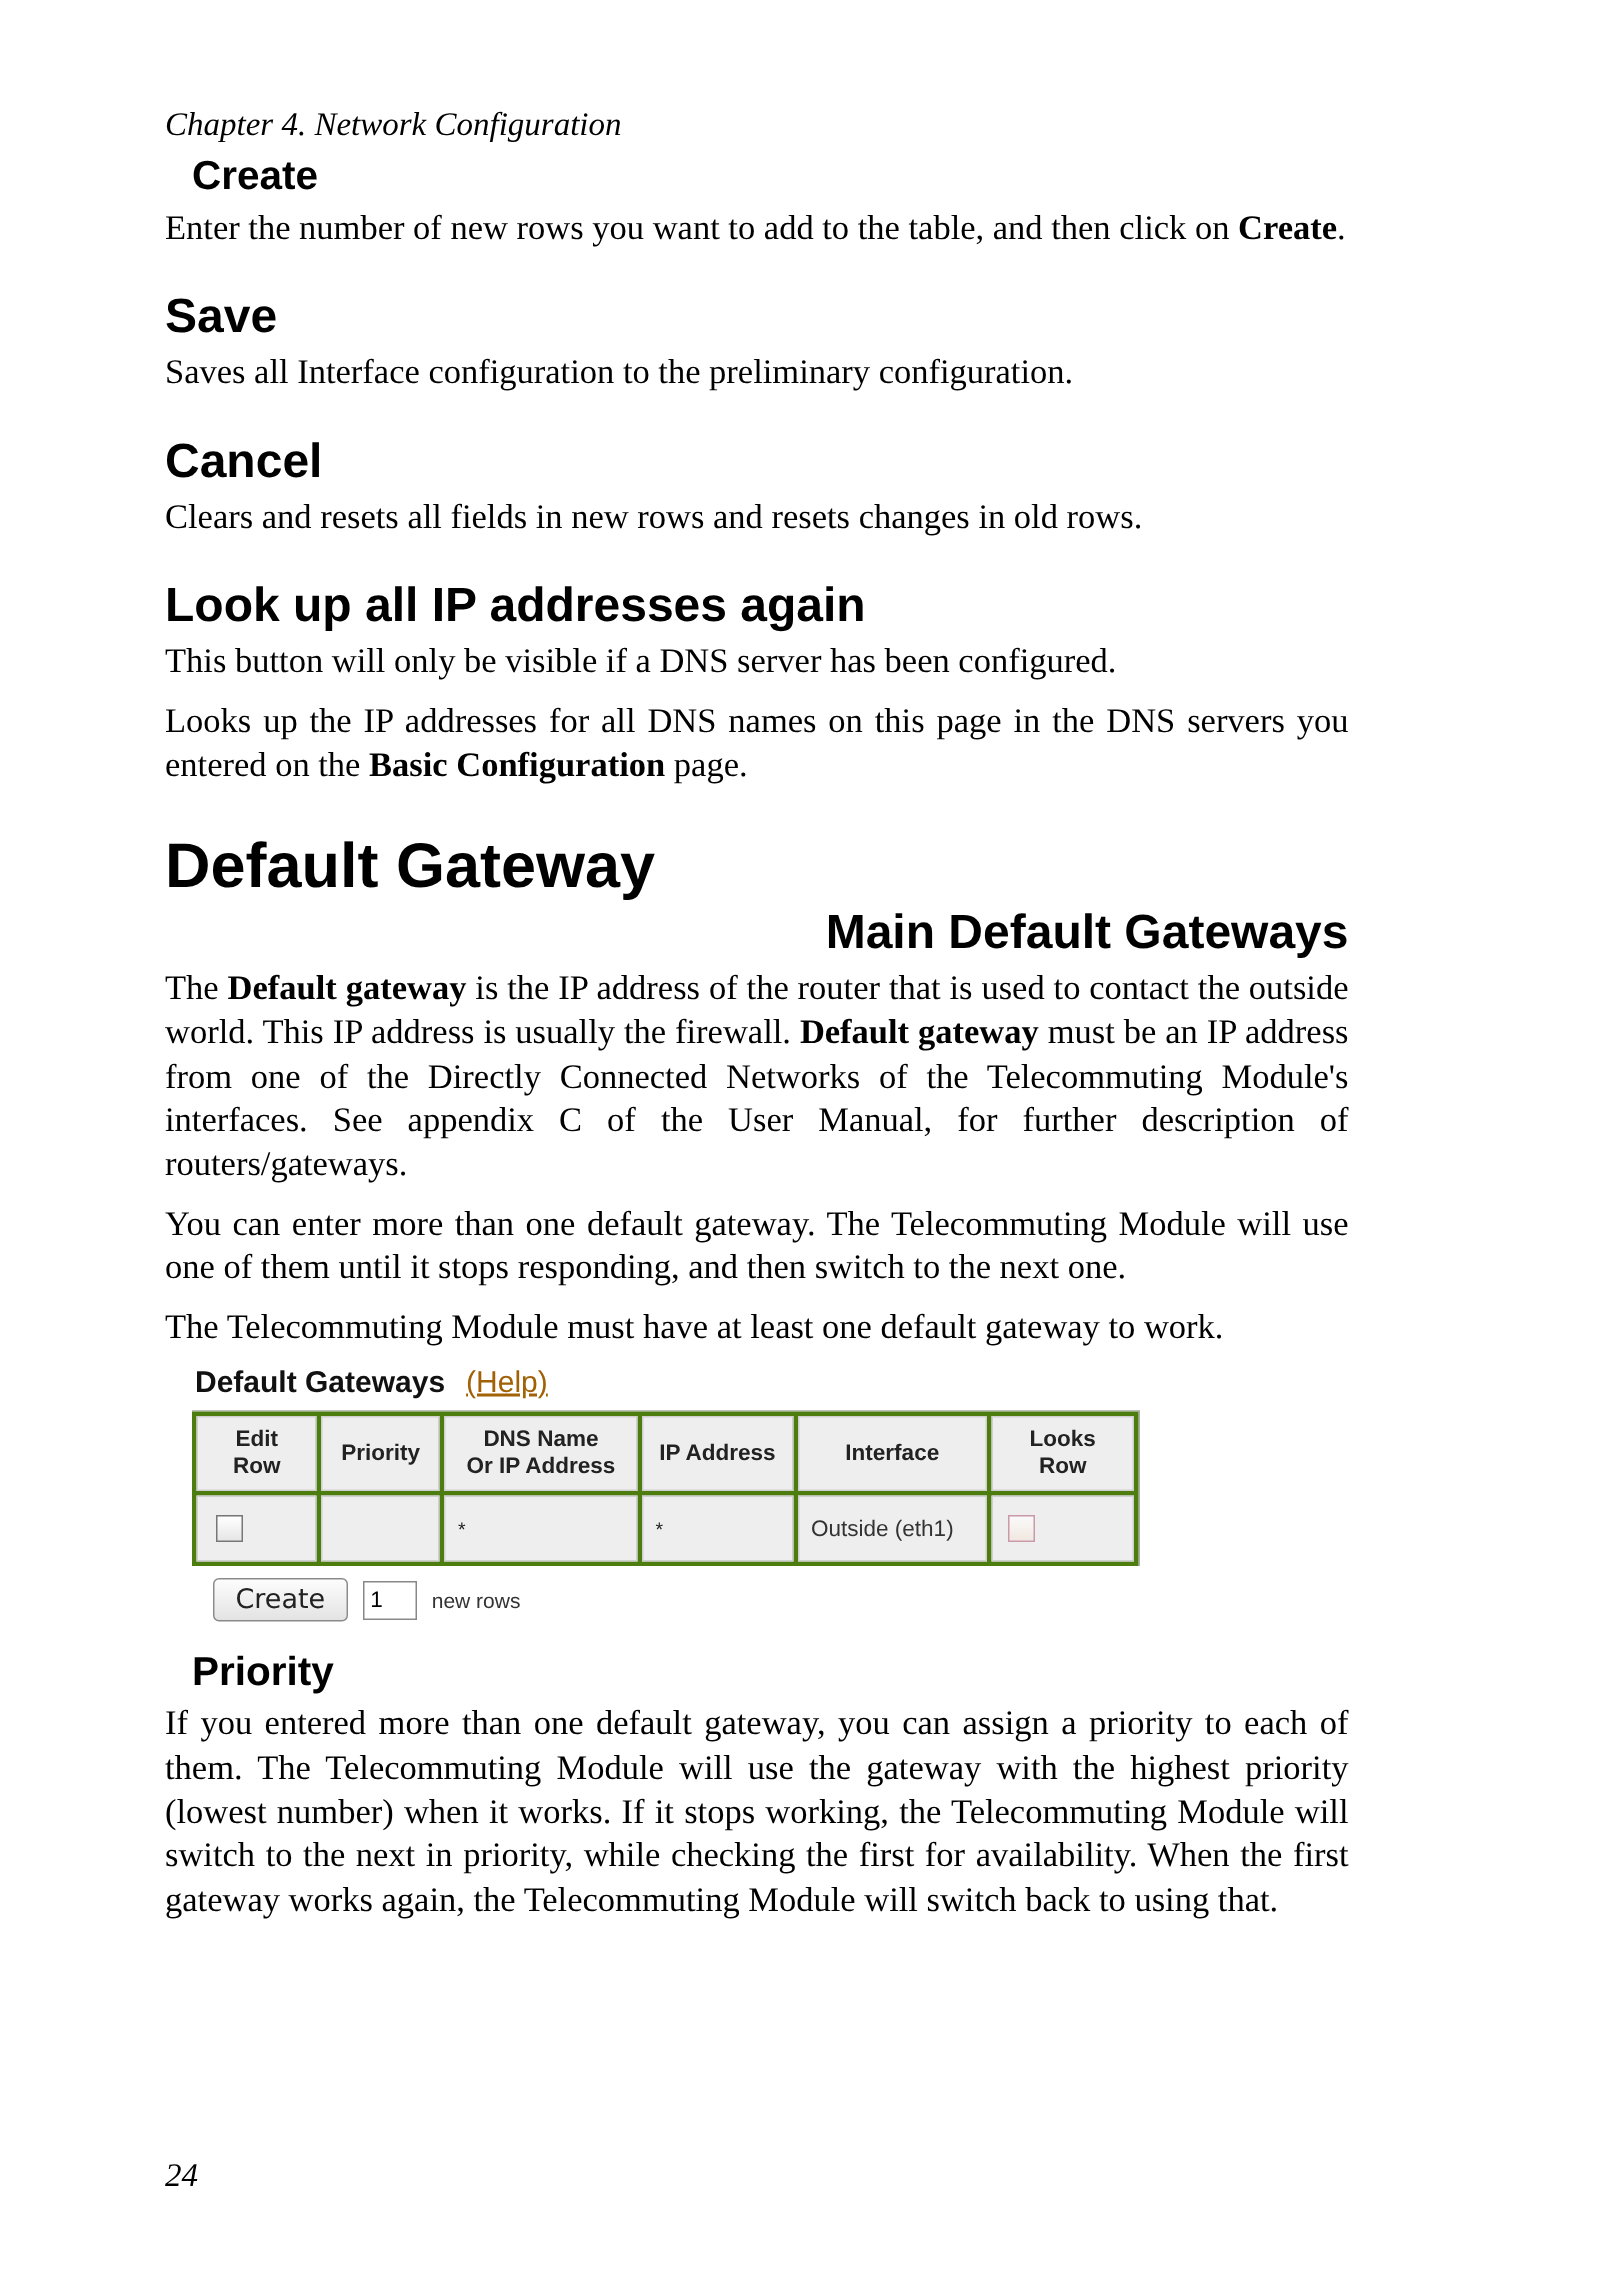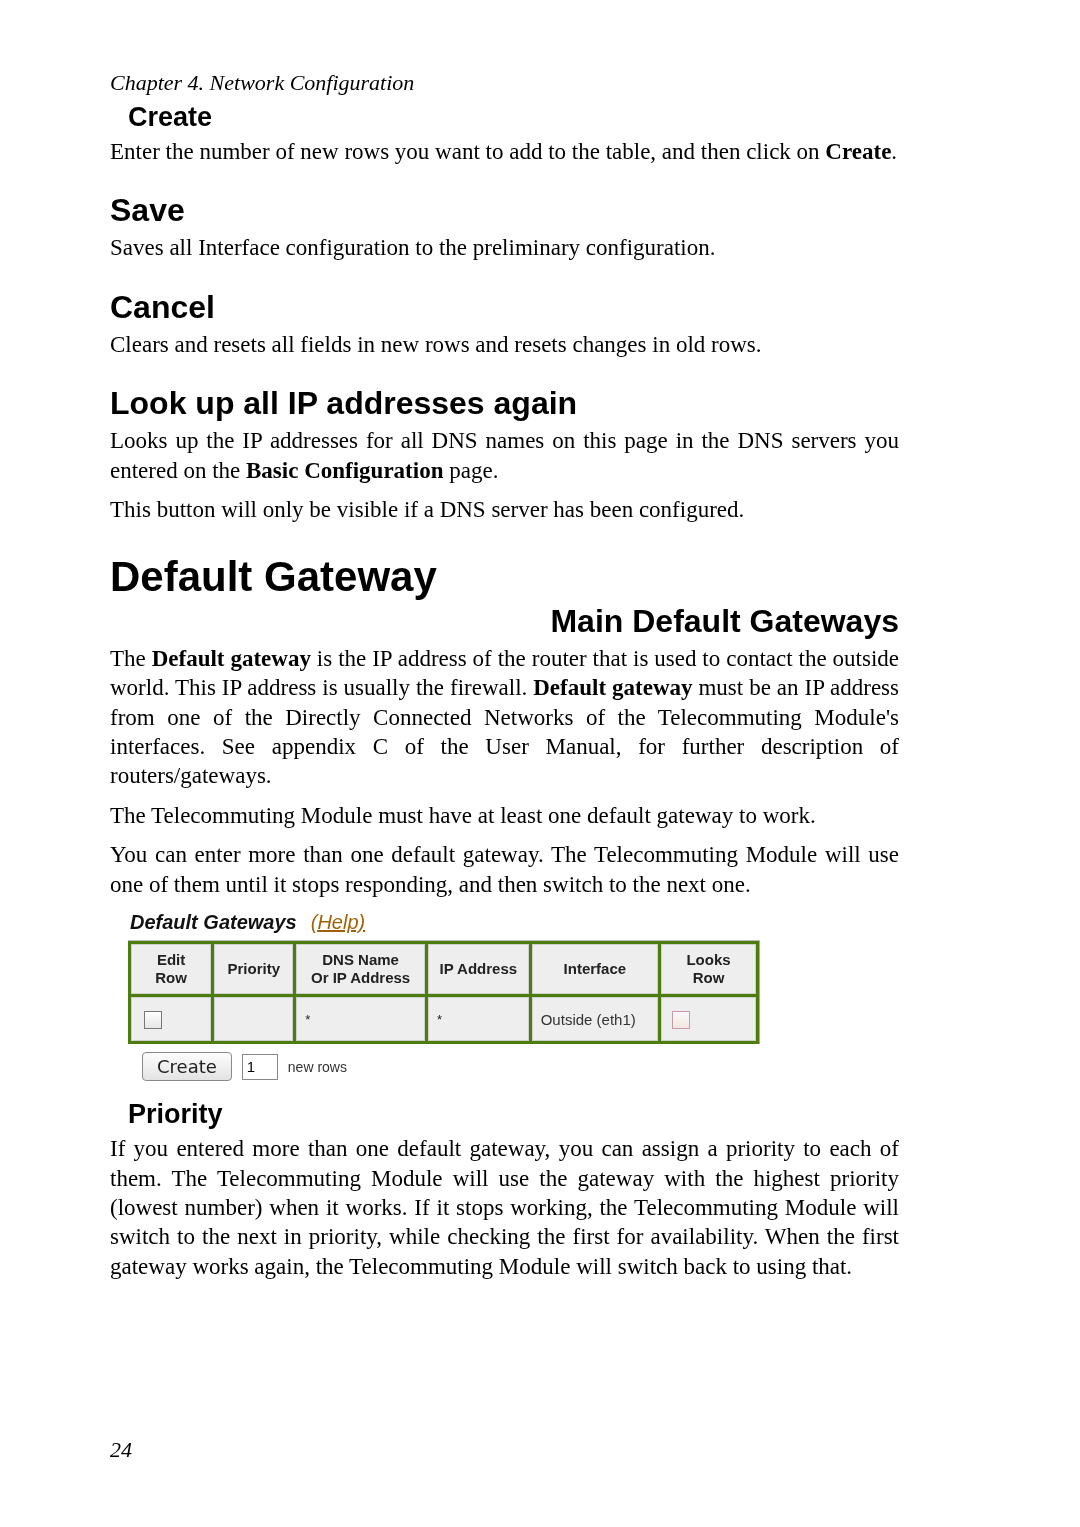--- a/index.html
+++ b/index.html
@@ -67,21 +67,20 @@
     width: 632px;
     font-family: Arial, Helvetica, sans-serif;
     font-size: 16px;
     color: #333;
   }
   .gw-title-row {
     display: flex;
     align-items: center;
     gap: 14px;
     padding: 2px 0 6px 2px;
-    font-style: italic;
   }
   .gw-title {
     font-weight: bold;
     font-size: 20px;
     color: #111;
   }
   .gw-help {
     color: #a16207;
     text-decoration: underline;
     font-size: 20px;
@@ -183,32 +182,32 @@
     <span>Enter the number of new rows you want to add to the table, and then click on </span><b>Create</b><span>.</span>
   </p>
 
   <h2 class="section">Save</h2>
   <p class="body indent">Saves all Interface configuration to the preliminary configuration.</p>
 
   <h2 class="section">Cancel</h2>
   <p class="body indent">Clears and resets all fields in new rows and resets changes in old rows.</p>
 
   <h2 class="section">Look up all IP addresses again</h2>
+  <p class="body indent">This button will only be visible if a DNS server has been configured.</p>
   <p class="body indent">
     <span>Looks up the IP addresses for all DNS names on this page in the DNS servers you entered on the </span><b>Basic Configuration</b><span> page.</span>
   </p>
-  <p class="body indent">This button will only be visible if a DNS server has been configured.</p>
 
   <h1 class="default-gateway">Default Gateway</h1>
   <h2 class="main-default">Main Default Gateways</h2>
   <p class="body indent">
     <span>The </span><b>Default gateway</b><span> is the IP address of the router that is used to contact the outside world. This IP address is usually the firewall. </span><b>Default gateway</b><span> must be an IP address from one of the Directly Connected Networks of the Telecommuting Module's interfaces. See appendix C of the User Manual, for further description of routers/gateways.</span>
   </p>
+  <p class="body indent">You can enter more than one default gateway. The Telecommuting Module will use one of them until it stops responding, and then switch to the next one.</p>
   <p class="body indent">The Telecommuting Module must have at least one default gateway to work.</p>
-  <p class="body indent">You can enter more than one default gateway. The Telecommuting Module will use one of them until it stops responding, and then switch to the next one.</p>
 
   <div class="gw-widget">
     <div class="gw-title-row">
       <span class="gw-title">Default Gateways</span>
       <span class="gw-help">(Help)</span>
     </div>
     <div class="gw-table-wrap">
       <table class="gw-table">
         <tbody>
             <tr>

